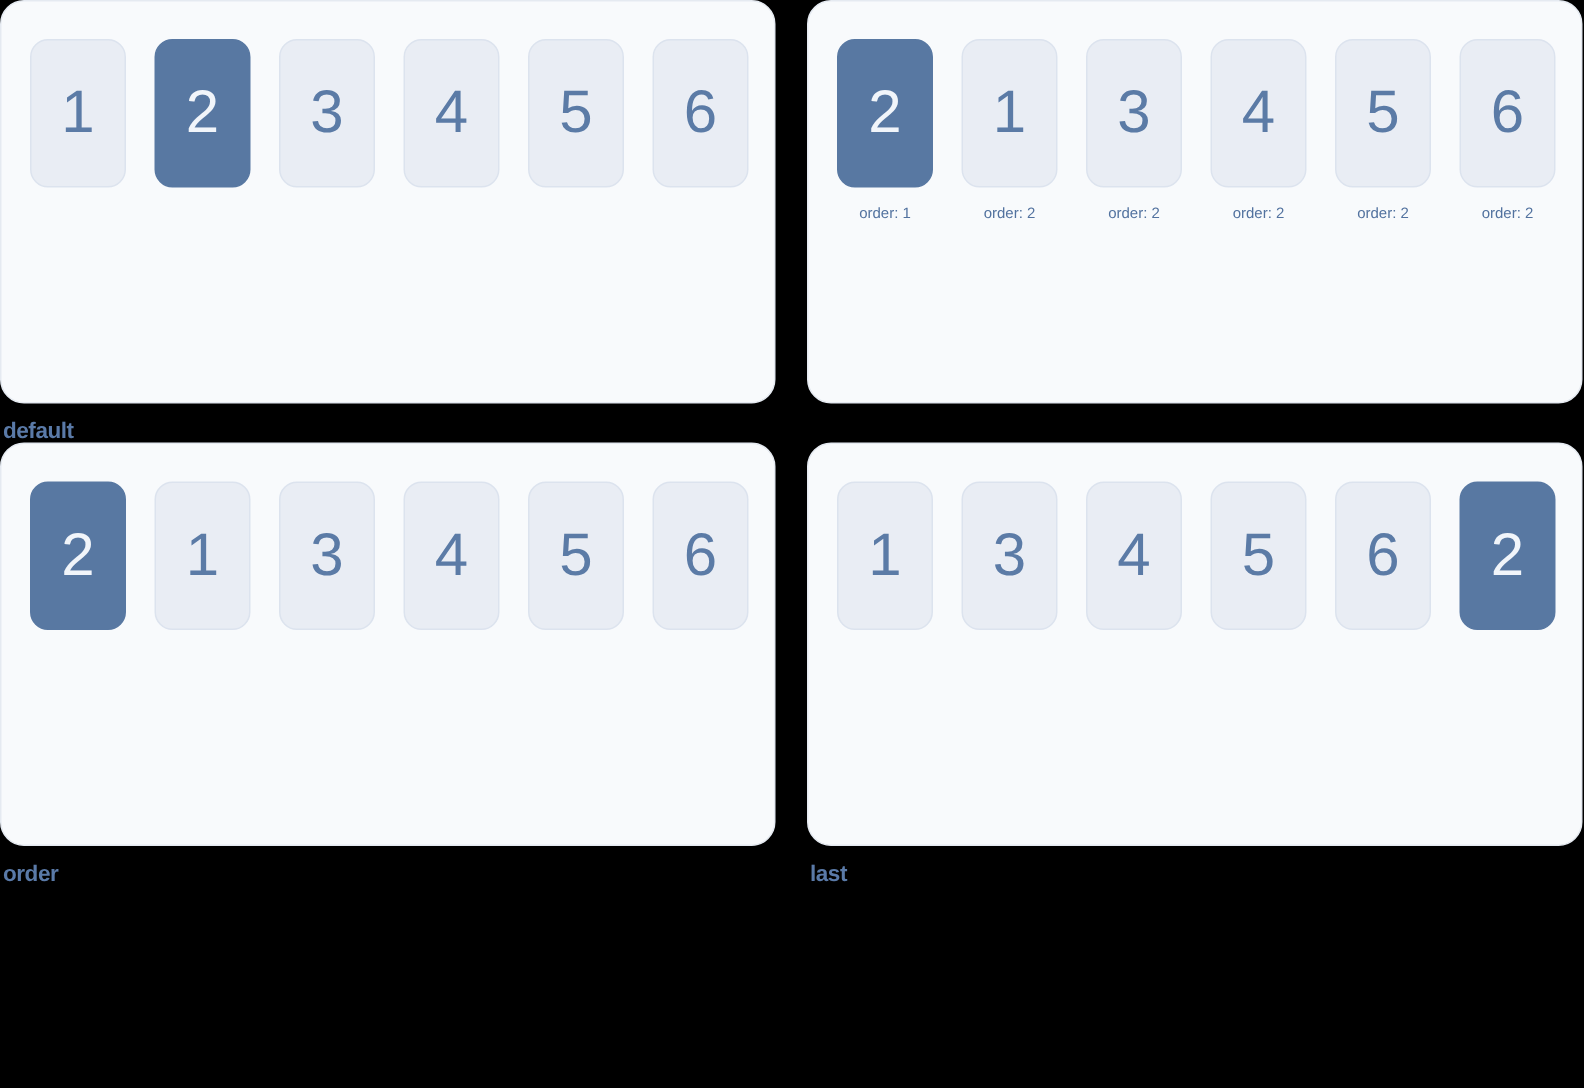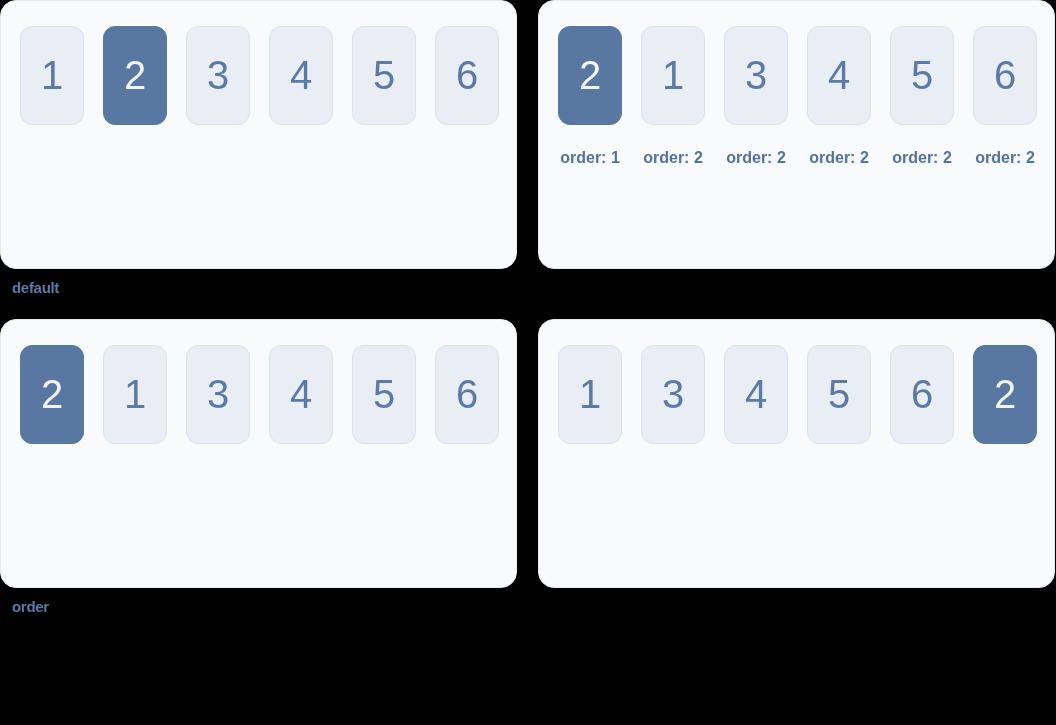--- a/index.html
+++ b/index.html
@@ -39,22 +39,22 @@
     height:269px;
     background:var(--panel-bg);
     border:1px solid var(--panel-border);
     border-radius:16px;
     padding:25px 19px 0 19px;
     display:flex;
     align-items:flex-start;
     gap:19px;
   }
   .caption{
-    height:50px;
-    padding:10px 0 0 12px;
+    height:26px;
+    padding:10px 0 0 2px;
     font-size:15px;
     font-weight:700;
     letter-spacing:-0.3px;
     color:var(--caption);
   }
   .item{
     display:flex;
     flex-direction:column;
     align-items:center;
     width:64px;
@@ -72,23 +72,23 @@
     font-size:40px;
     font-weight:500;
     color:var(--number);
   }
   .box.highlight{
     background:var(--highlight-bg);
     border-color:var(--highlight-bg);
     color:var(--highlight-text);
   }
   .sub{
-    margin-top:24px;
-    font-size:16px;
-    font-weight:700;
+    margin-top:12px;
+    font-size:10px;
+    font-weight:400;
     white-space:nowrap;
     color:var(--sublabel);
   }
 </style>
 </head>
 <body>
 
 <div class="page">
 
   <div class="grid">
@@ -184,16 +184,17 @@
           <div class="item">
             <div class="box">5</div>
           </div>
           <div class="item">
             <div class="box">6</div>
           </div>
           <div class="item">
             <div class="box highlight">2</div>
           </div>
         </div>
+      <div class="caption">last</div>
     </div>
 
   </div>
 </div>
 
 </body></html>

